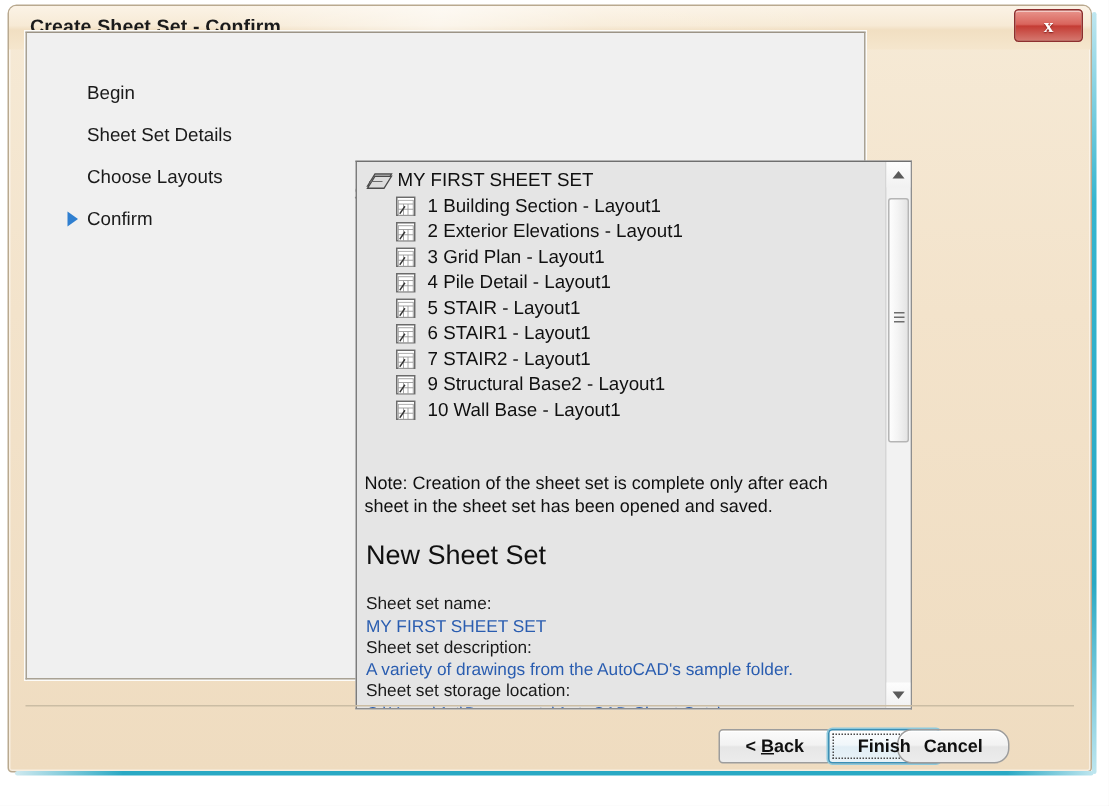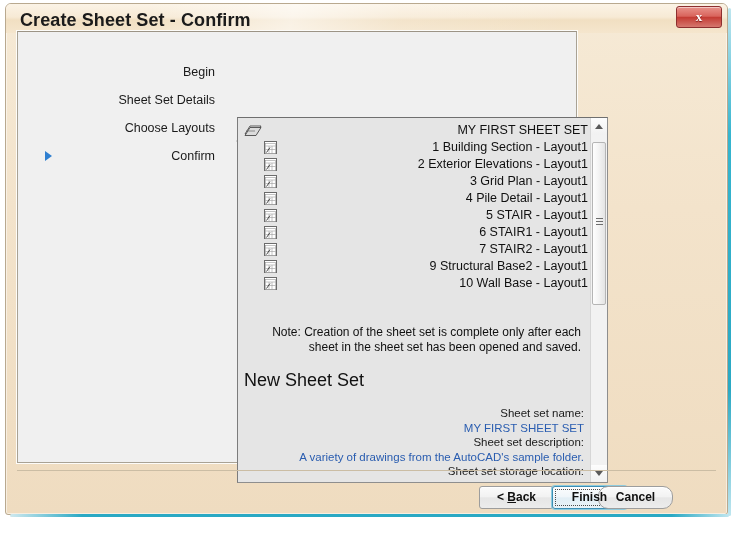--- a/index.html
+++ b/index.html
@@ -59,21 +59,21 @@
   #titlebar .sheen {
     position: absolute;
     left: 140px; top: 0;
     width: 420px; height: 29px;
     background: linear-gradient(105deg, rgba(255,255,255,0) 0%, rgba(255,255,255,0.55) 35%, rgba(255,255,255,0.15) 60%, rgba(255,255,255,0) 100%);
   }
   #title-text {
     position: absolute;
     left: 14px;
     top: 6px;
-    font-size: 18px;
+    font-size: 13px;
     color: #1b1b1b;
     font-weight: bold;
     letter-spacing: 0.1px;
     white-space: nowrap;
   }
   #close-button {
     position: absolute;
     right: 5px;
     top: 2px;
     width: 44px;
@@ -94,29 +94,28 @@
     font-size: 13px;
     font-weight: bold;
     font-family: "Liberation Serif", serif;
     text-shadow: 0 1px 1px rgba(90,0,0,0.7);
   }
 
   
   #client {
     position: absolute;
     left: 11px;
-    top: 27px;
+    top: 17px;
     width: 560px;
     height: 432px;
     box-sizing: border-box;
     background: #f0f0f0;
     border: 1px solid #a9a294;
     border-top-color: #9c9486;
     box-shadow: 0 0 0 1px #fdfcf9;
-    text-align: right;
   }
 
   
   #steps {
     position: absolute;
     left: 27px;
     top: 26px;
     width: 170px;
   }
   .step {

